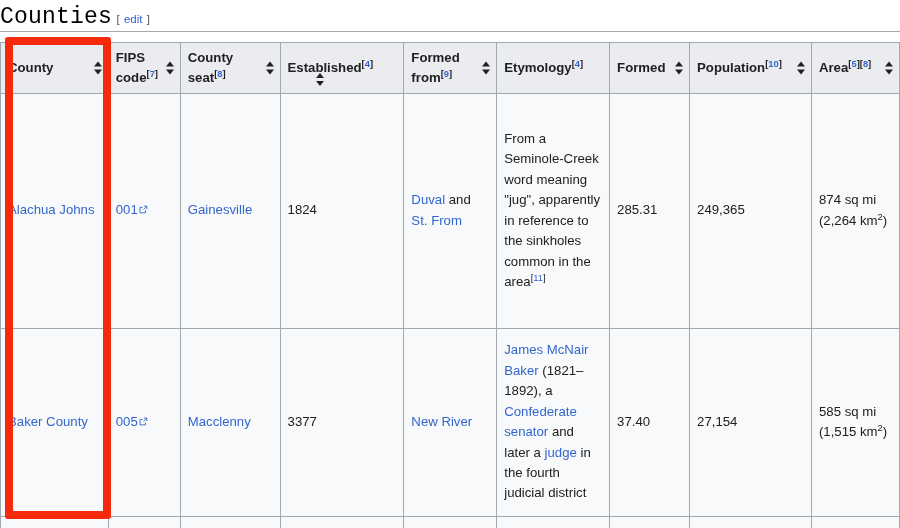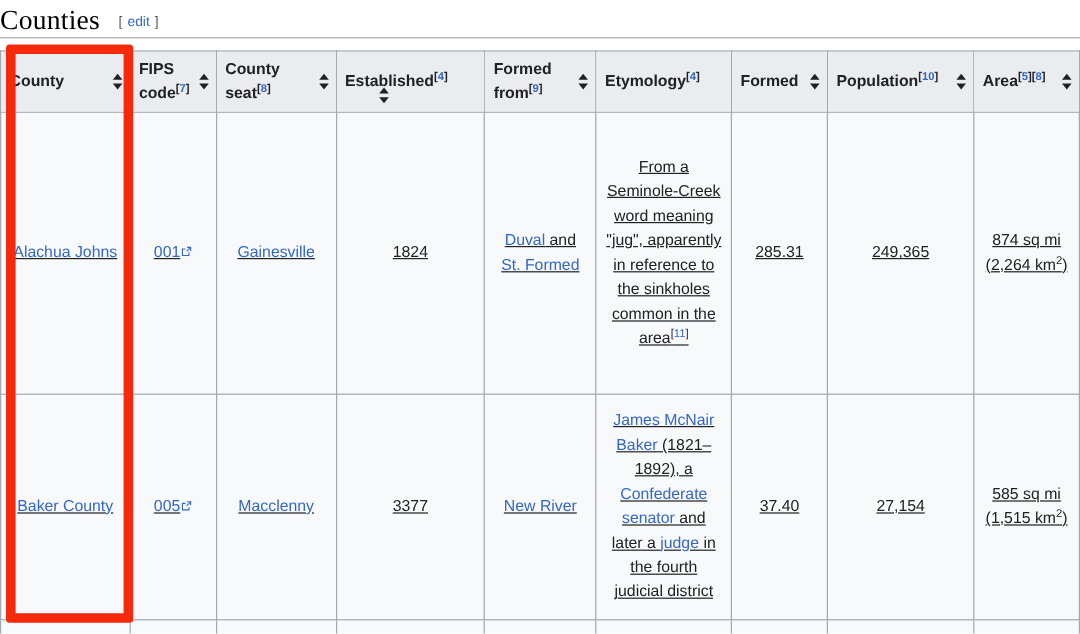--- a/index.html
+++ b/index.html
@@ -21,34 +21,33 @@
     position: absolute;
     left: 0;
     top: 4px;
     width: 900px;
     height: 28px;
     border-bottom: 1px solid #a2a9b1;
     box-sizing: border-box;
     white-space: nowrap;
   }
   .section-title {
-    font-family: Liberation Serif, serif;
+    font-family: Liberation Mono, monospace;
     font-size: 23px;
     font-weight: normal;
     color: #000000;
     letter-spacing: 0.2px;
     display: inline-block;
     line-height: 26px;
     vertical-align: bottom;
   }
   .edit-wrap {
     display: inline-block;
     font-size: 11.5px;
     color: #54595d;
-    margin-left: 11px;
     position: relative;
     top: -3px;
   }
   .edit-wrap .brk { color: #54595d; }
   .edit-link {
     color: #3366cc;
     text-decoration: none;
     padding: 0 1px;
   }
 
@@ -74,23 +73,22 @@
     background: #eaecf0;
     font-weight: bold;
     text-align: left;
     vertical-align: middle;
     position: relative;
     padding-right: 21px;
     font-size: 13.2px;
     line-height: 1.5;
   }
   .wikitable td {
-    text-align: center;
+    text-align: left;
     color: #202122;
-    text-decoration: underline;
   }
 
   
   .c-county    { width: 108px; }
   .c-fips      { width: 72px;  }
   .c-seat      { width: 100px; }
   .c-est       { width: 124px; }
   .c-formed    { width: 93px;  }
   .c-etym      { width: 113px; }
   .c-density   { width: 80px;  }
@@ -258,21 +256,21 @@
                 <path d="M6.5 1.5h4v4" fill="none" stroke="#3366cc" stroke-width="1.2"></path>
                 <path d="M10.2 1.8 6 6" fill="none" stroke="#3366cc" stroke-width="1.2"></path>
                 <path d="M8.6 7.2v3.3H1.4V3.3h3.3" fill="none" stroke="#3366cc" stroke-width="1.2"></path>
               </svg></span></a>
       </td>
       <td>
         <a class="wlink" href="#">Gainesville</a>
       </td>
       <td>1824</td>
       <td>
-        <a class="wlink" href="#">Duval</a><span> and </span><a class="wlink" href="#">St. Formed</a>
+        <a class="wlink" href="#">Duval</a><span> and </span><a class="wlink" href="#">St. From</a>
       </td>
       <td>
         <span>From a Seminole-Creek word meaning "jug", apparently in reference to the sinkholes common in the area</span><sup class="ref">[<a href="#">11</a>]</sup>
       </td>
       <td>285.31</td>
       <td>249,365</td>
       <td>
         <span>874 sq mi</span><br>
         <span class="area-line2"><span>(2,264 km</span><sup class="sq">2</sup><span>)</span></span>
       </td>

